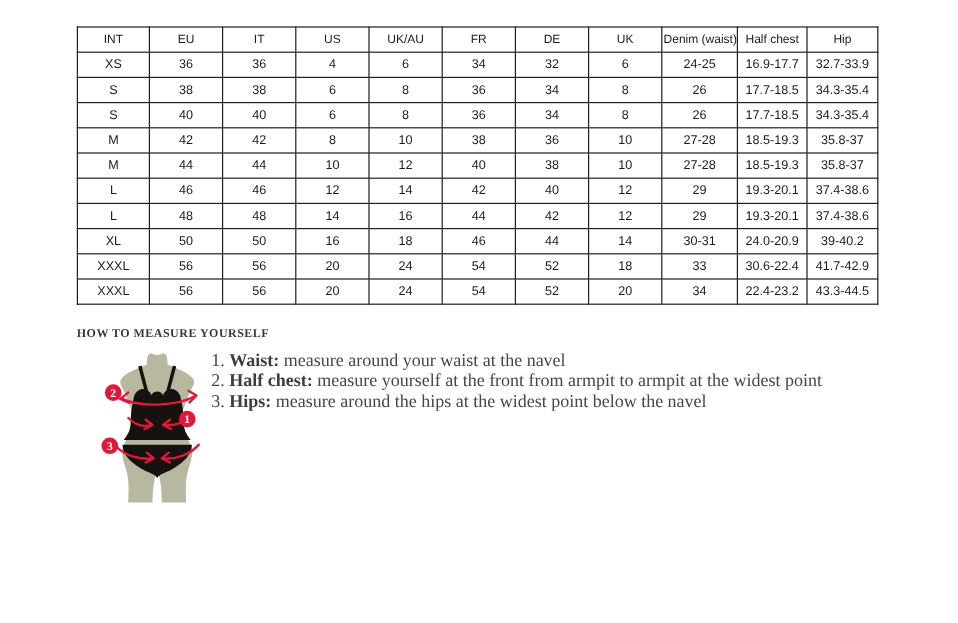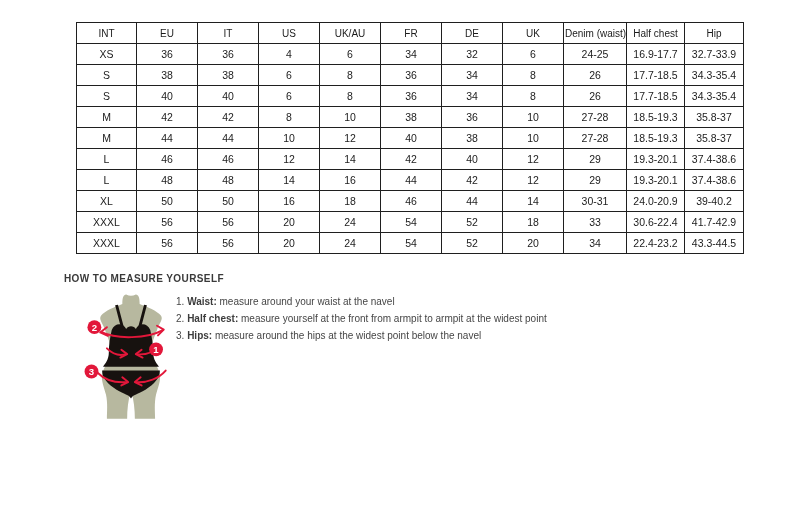--- a/index.html
+++ b/index.html
@@ -7,49 +7,48 @@
   body {
     font-family: "Liberation Sans", sans-serif;
     padding: 22px 0 0 64px;
     color: #1b1b1b;
   }
   
   table.size-chart {
     border-collapse: collapse;
     table-layout: fixed;
     width: 667px;
-    margin-left: 12px;
   }
   table.size-chart th, table.size-chart td {
     border: 1px solid #1f1f1f;
     text-align: center;
     vertical-align: middle;
     height: 21px;
     font-size: 10.5px;
     font-weight: 400;
     color: #1b1b1b;
     white-space: nowrap;
     overflow: hidden;
     padding: 0 1px;
   }
   table.size-chart th { font-size: 10px; }
   
-  .measure-section { margin-top: 19px; }
+  .measure-section { margin-top: 19px; font-family: Liberation Serif, serif; }
   .measure-heading {
     font-size: 10px;
     font-weight: 700;
     letter-spacing: 0.4px;
     color: #3a3a3a;
   }
   .measure-body { display: flex; flex-direction: row; margin-top: 2px; }
   .figure-wrap { width: 112px; flex: 0 0 112px; position: relative; }
   .figure-wrap svg { display: block; margin: 2px 0 0 14px; }
   .steps { padding-top: 7px; }
   .step {
-    font-size: 10px;
+    font-size: 15px;
     line-height: 17px;
     color: #464646;
     white-space: nowrap;
   }
   .step .term { font-weight: 700; color: #3d3d3d; }
 </style>
 </head>
 <body>
 
 <table class="size-chart">

